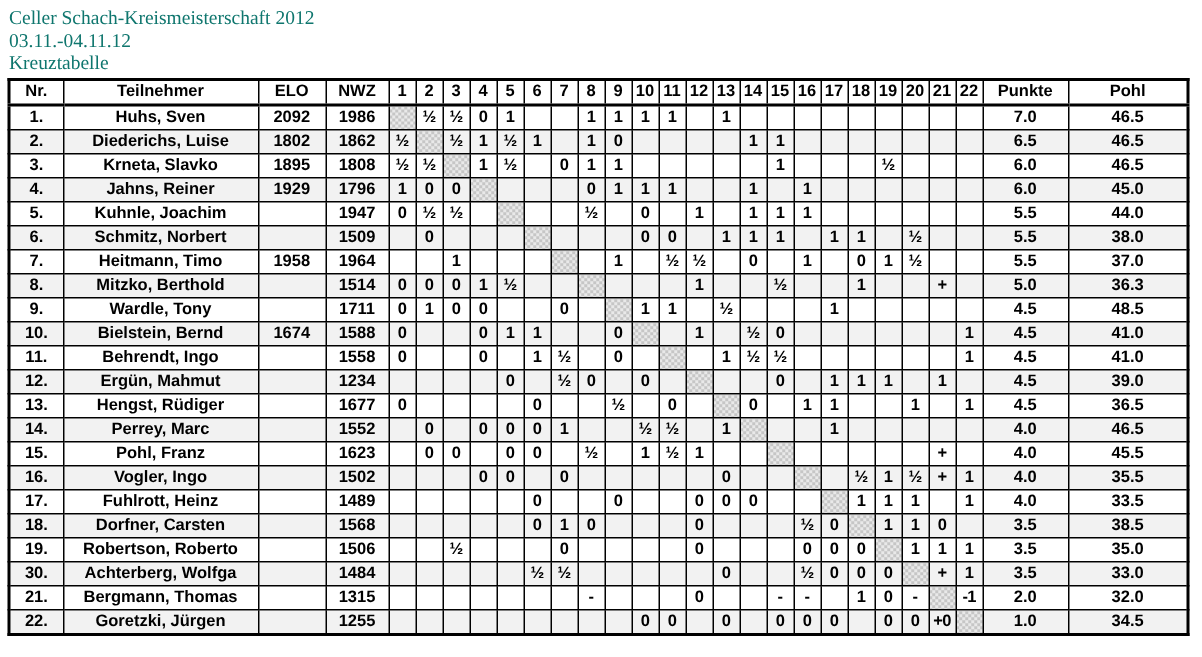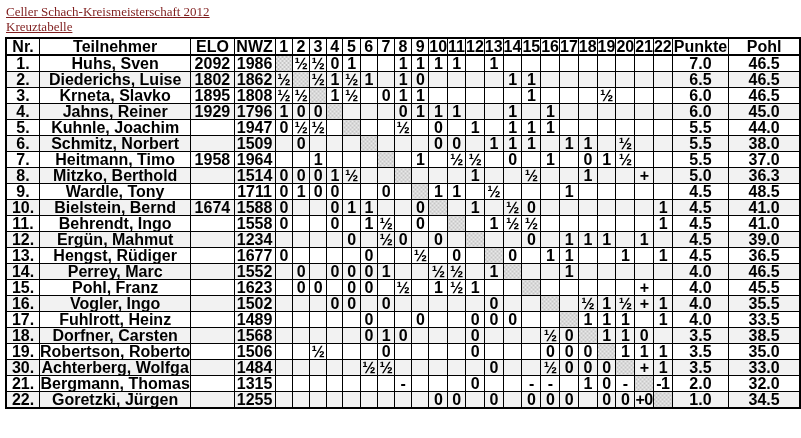--- a/index.html
+++ b/index.html
@@ -4,31 +4,30 @@
 <style>
   * { box-sizing: border-box; }
   html,body { margin:0; padding:0; background:#ffffff; }
   body { width:801px; height:438px; overflow:hidden; color:#000; }
 
   .title-block {
     font-family:"Liberation Serif", serif;
     font-size:13px;
     line-height:15px;
     padding:4px 3px 0 6px;
-    color:#7f1d1d;
-    text-decoration:underline;
+    color:#0f766e;
   }
   .title-block div { white-space:nowrap; }
 
   table.crosstable {
     border-collapse:collapse;
     table-layout:fixed;
     margin:3px 0 0 5px;
     font-family:"Liberation Sans", sans-serif;
-    font-size:16px;
+    font-size:11px;
     font-weight:bold;
     border:2px solid #000;
   }
   table.crosstable th, table.crosstable td {
     border:1px solid #000;
     height:15px;
     padding:0;
     text-align:center;
     overflow:hidden;
     white-space:nowrap;
@@ -55,20 +54,21 @@
   tbody tr:nth-child(even) td.diag {
     background-image:repeating-conic-gradient(#c6c6c6 0% 25%, #e9e9e9 0% 50%);
     background-size:4px 4px;
   }
 </style>
 </head>
 <body>
 
 <div class="title-block">
   <div>Celler Schach-Kreismeisterschaft 2012</div>
+  <div>03.11.-04.11.12</div>
   <div>Kreuztabelle</div>
 </div>
 
 <table class="crosstable">
   <colgroup>
       <col style="width: 36px;">
       <col style="width: 130px;">
       <col style="width: 45px;">
       <col style="width: 42px;">
       <col style="width: 18px;">

